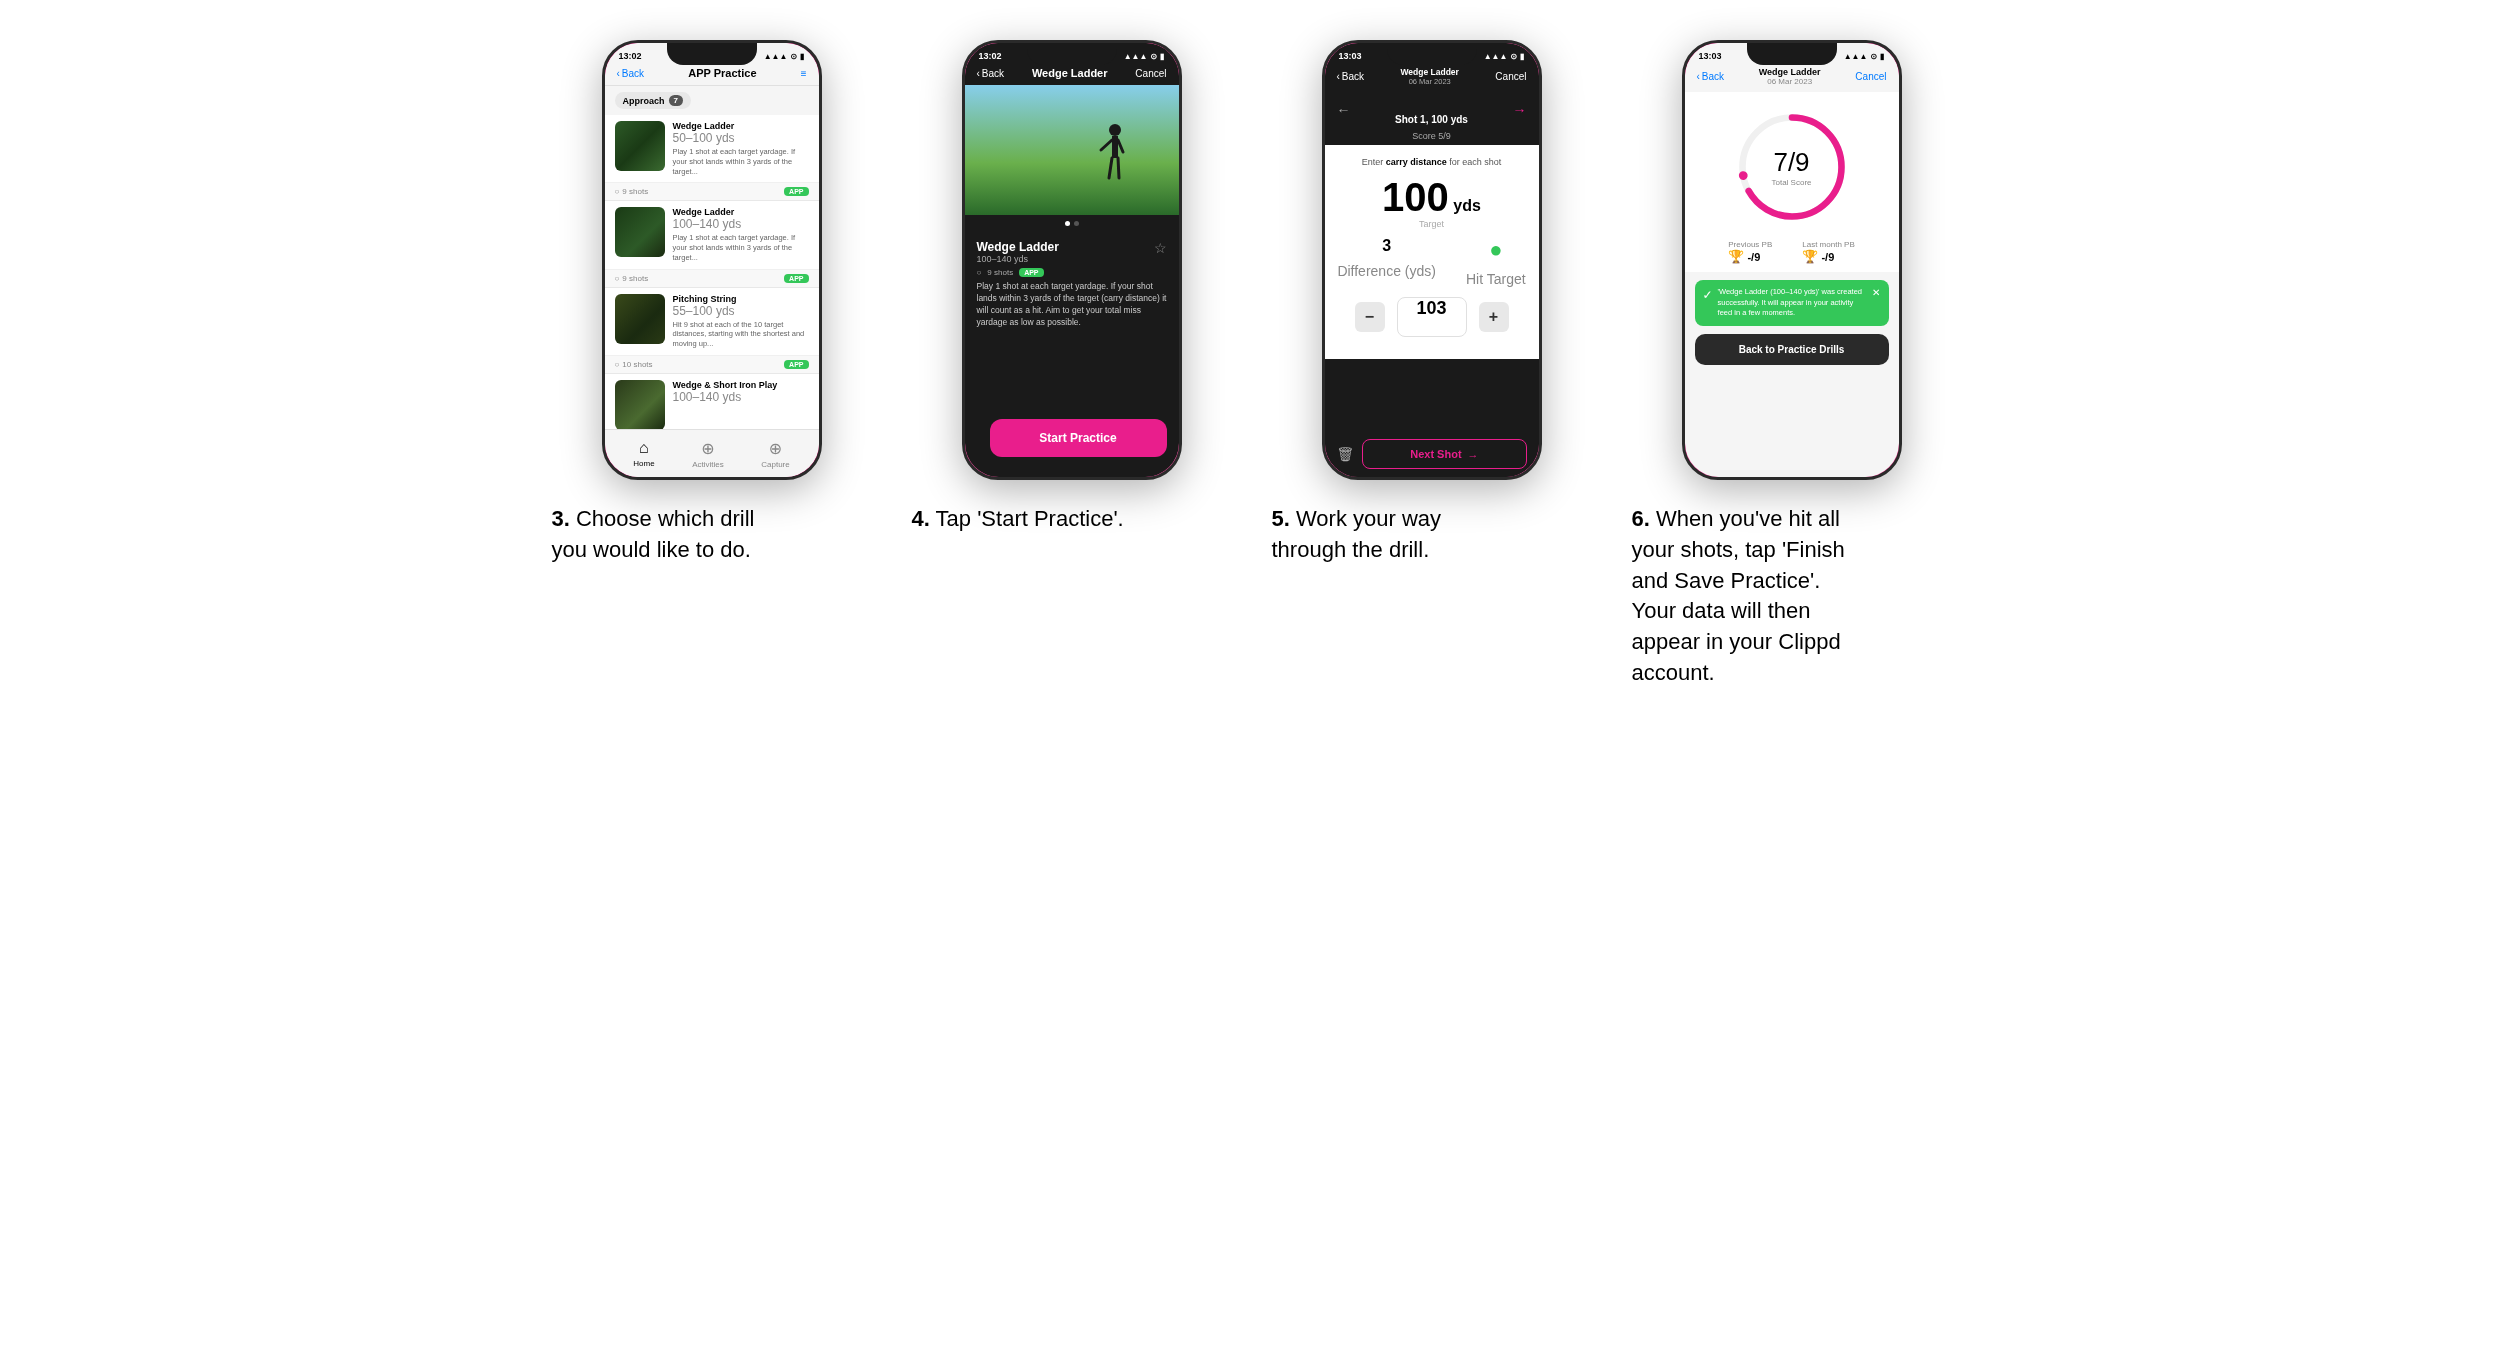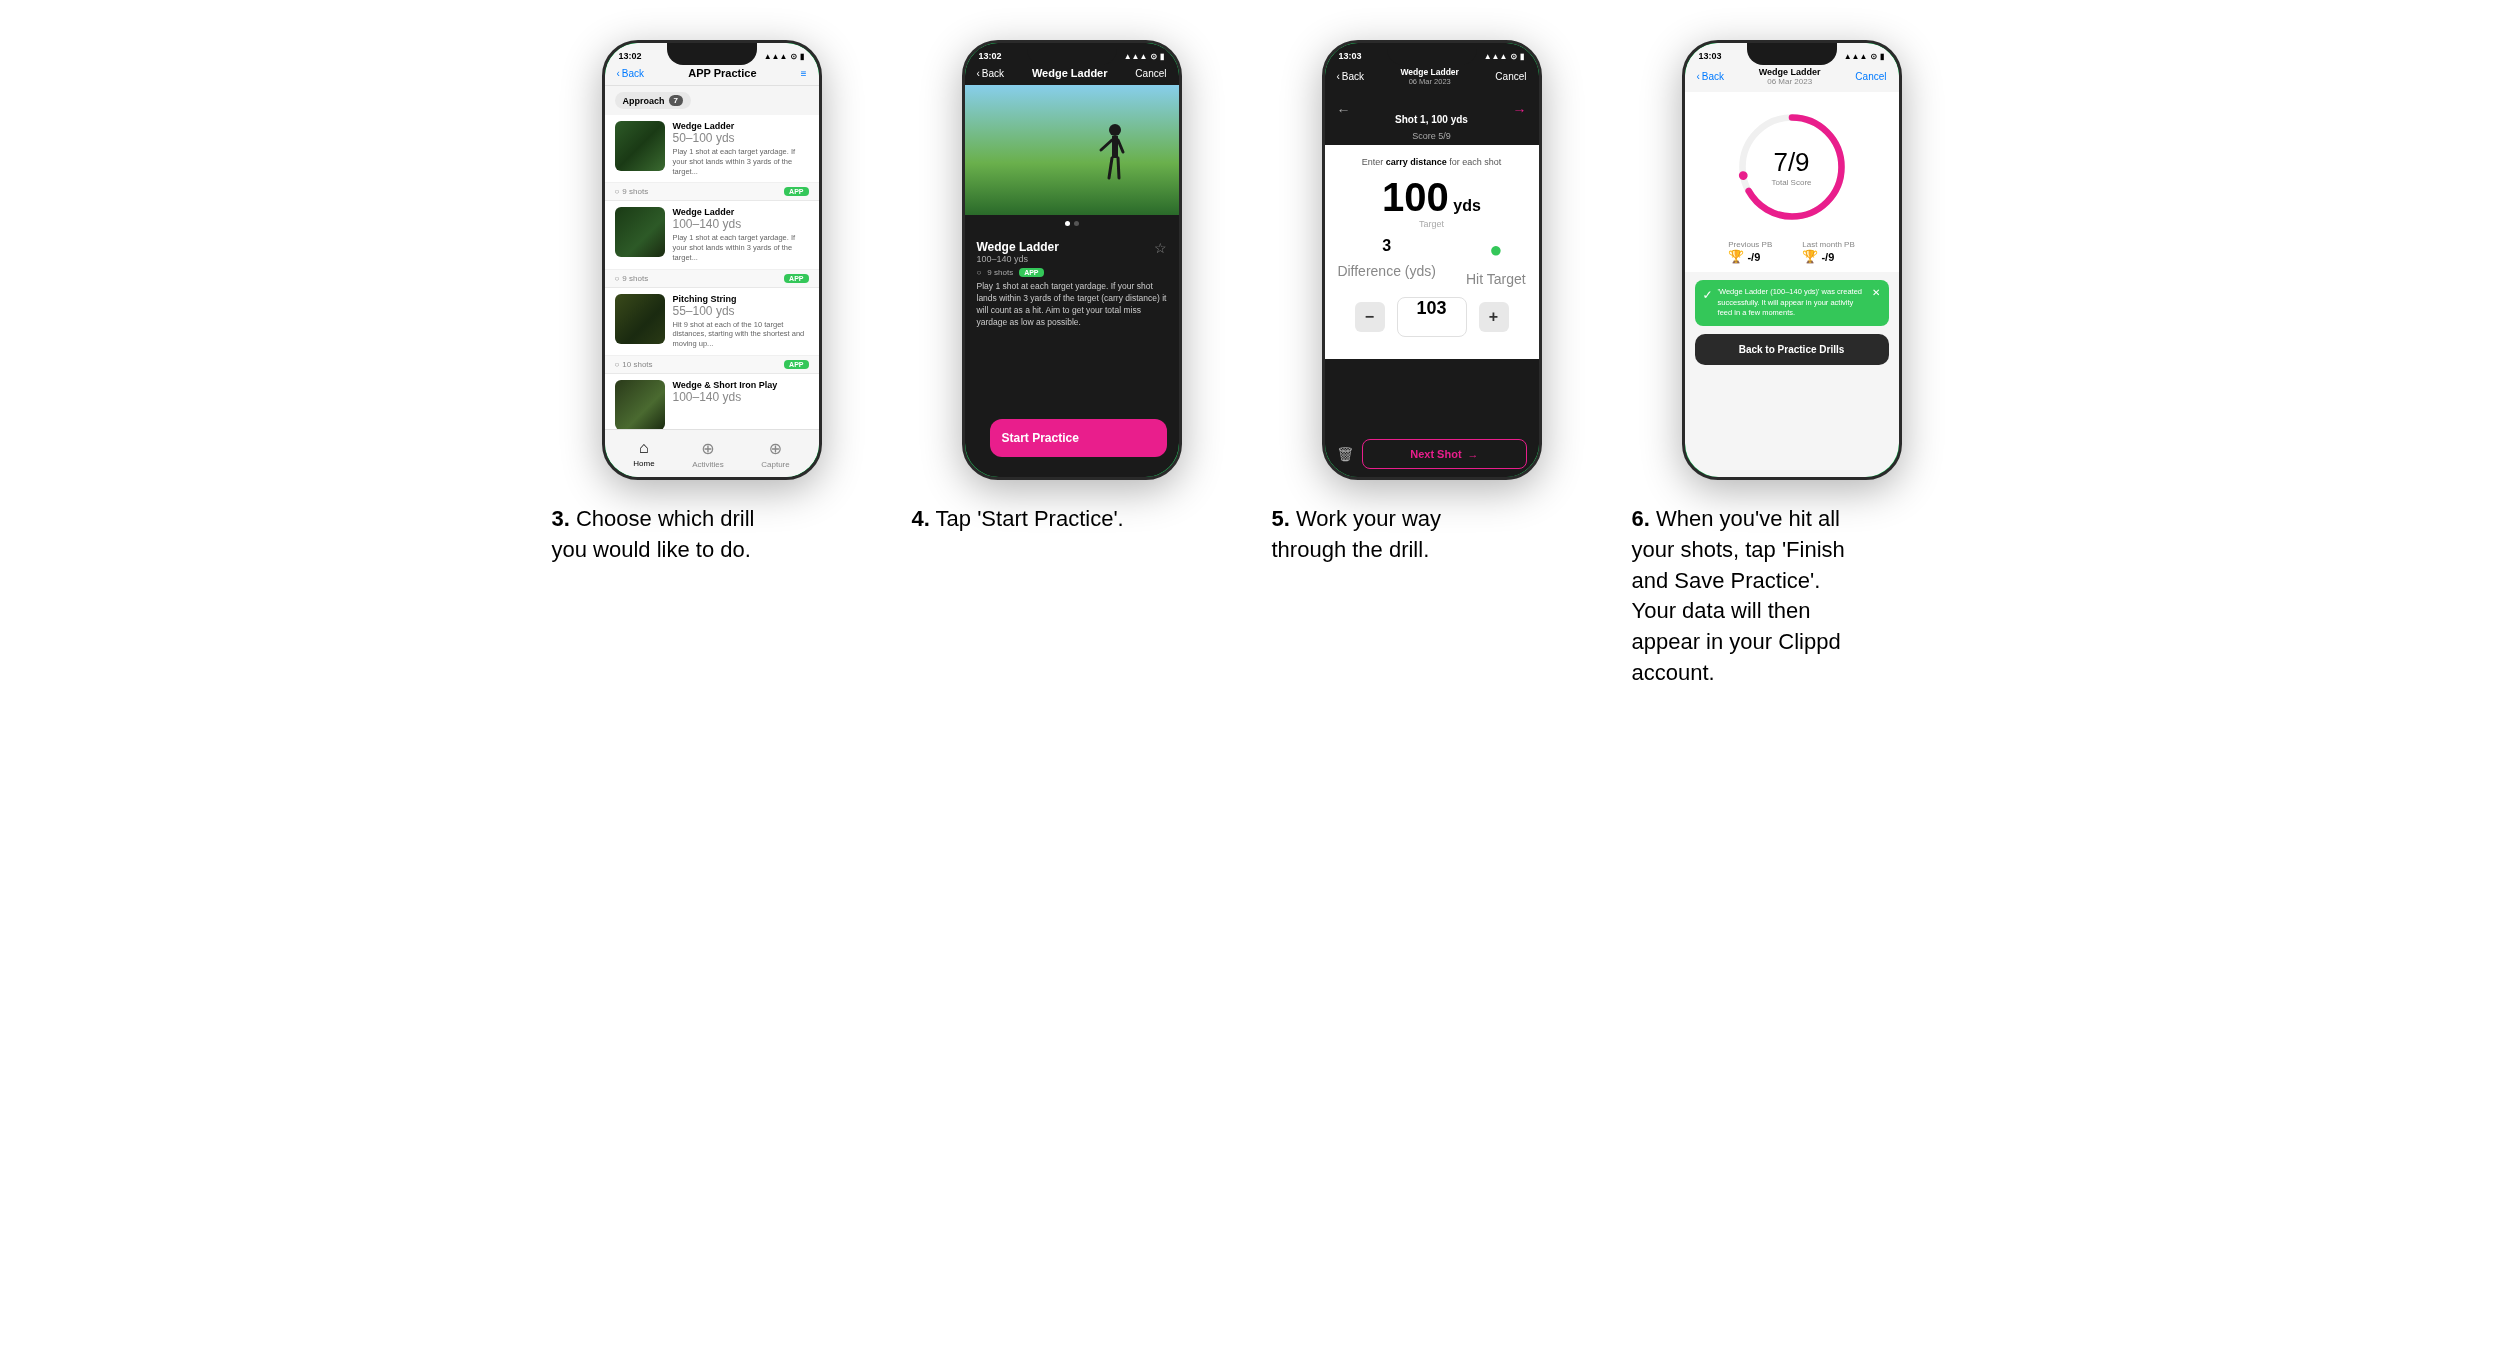--- a/index.html
+++ b/index.html
@@ -27,21 +27,21 @@
     }
     .phone-wrapper {
       display: flex;
       justify-content: center;
       width: 100%;
       margin-bottom: 24px;
     }
     .phone {
       width: 220px;
       height: 440px;
-      background: #22c55e;
+      background: #ec4899;
       border-radius: 36px;
       border: 3px solid #2a2a2a;
       position: relative;
       overflow: hidden;
       box-shadow: 0 10px 40px rgba(0,0,0,0.3);
     }
     .phone-notch {
       position: absolute;
       top: 0;
       left: 50%;
@@ -249,20 +249,21 @@
       bottom: 20px;
       left: 25px;
       right: 12px;
       background: #e91e8c;
       color: #fff;
       border: none;
       border-radius: 12px;
       padding: 12px;
       font-size: 12px;
       font-weight: 700;
+      text-align: center;
     }
 
     
     .phone3-screen { background: #1a1a1a; }
     .shot-header {
       background: #1a1a1a;
       padding: 4px 12px;
       display: flex;
       align-items: center;
       justify-content: space-between;

